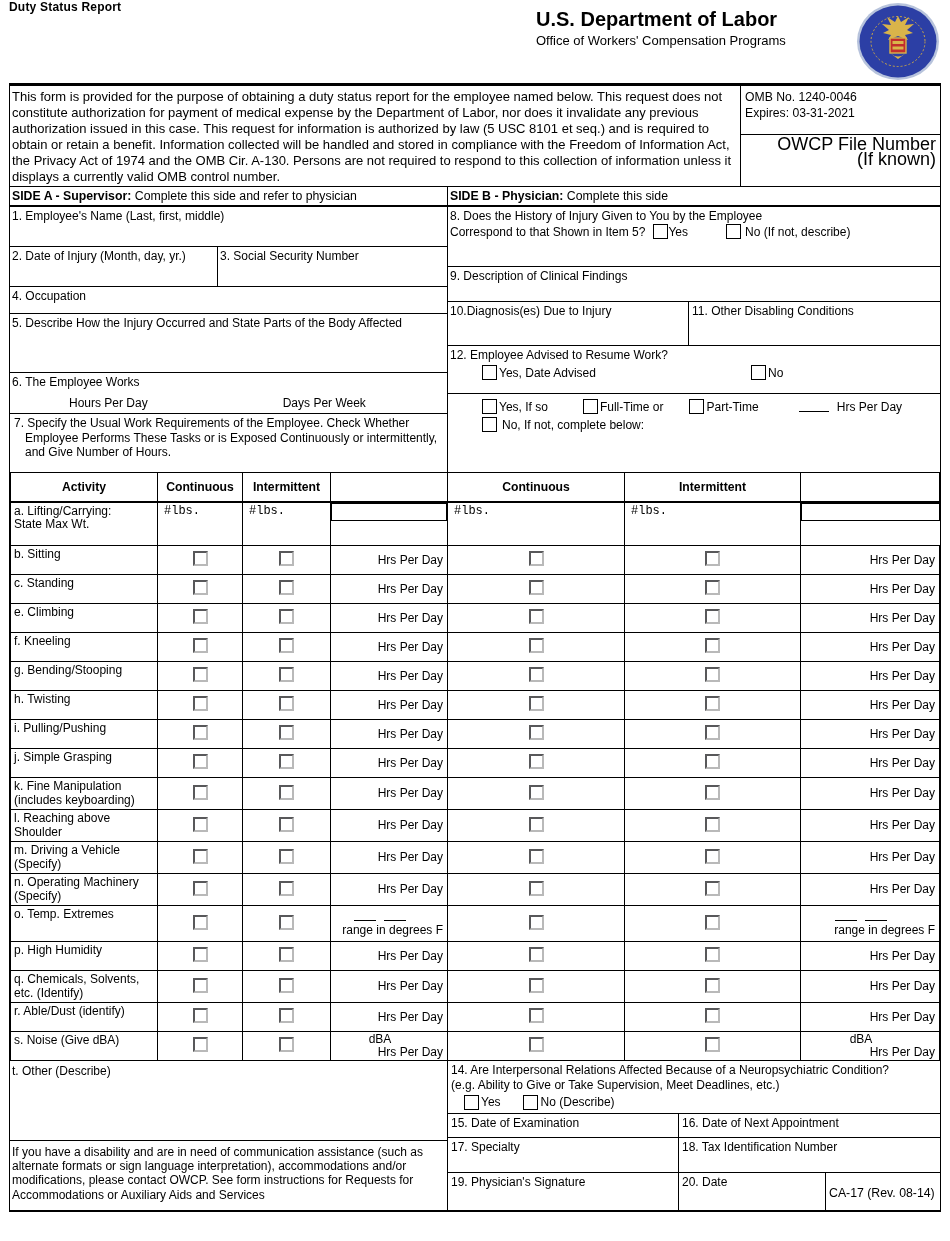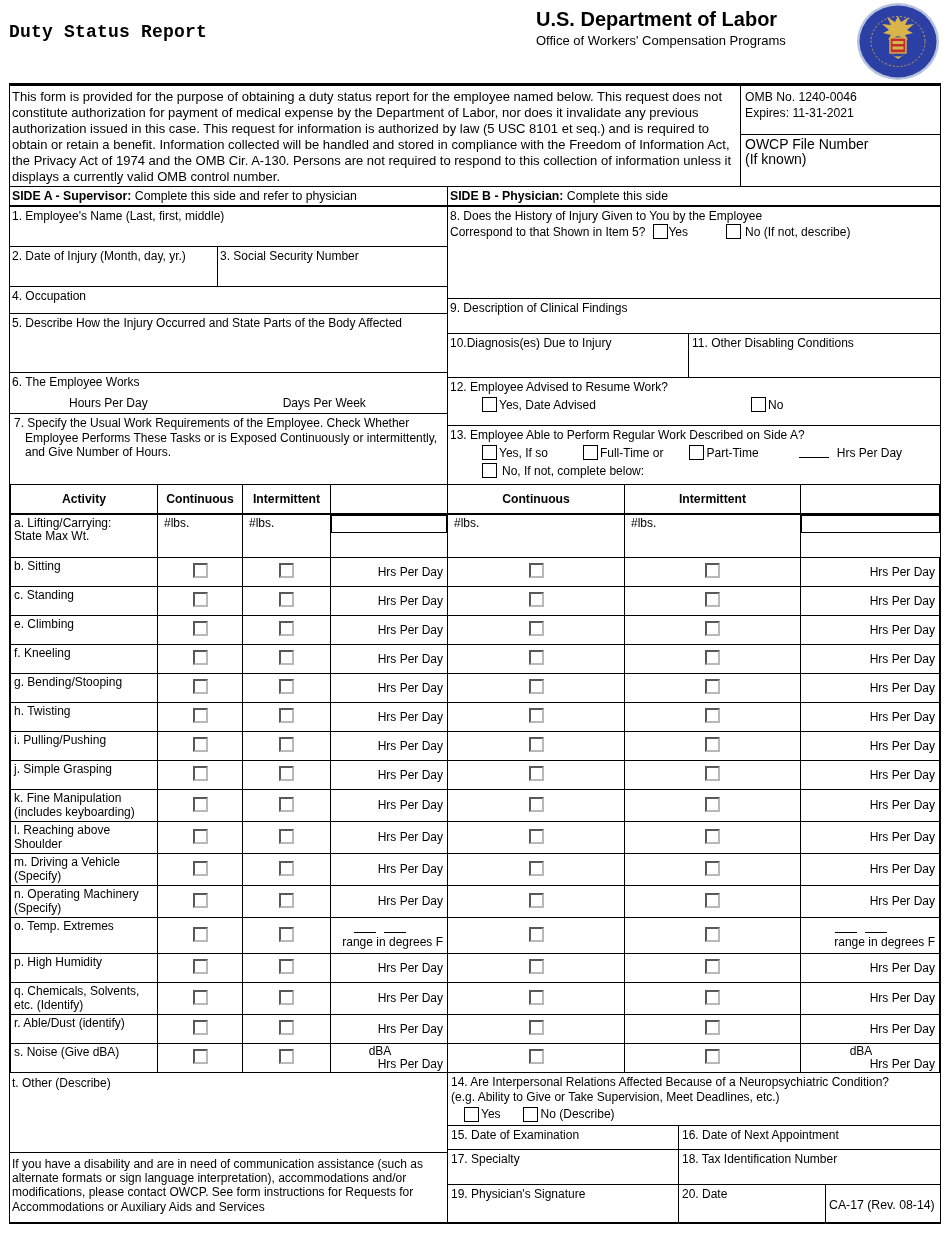--- a/index.html
+++ b/index.html
@@ -6,46 +6,46 @@
   html,body { background:#fff; }
   body {
     width: 950px; height: 1241px;
     font-family: "Liberation Sans", "DejaVu Sans", sans-serif;
     color:#000; font-size:12px; position:relative; overflow:hidden;
   }
   .page { width:950px; height:1241px; padding:0 9px; }
 
   
   .hdr { height:83px; display:flex; align-items:flex-start; position:relative; }
-  .hdr-title { font-size:18px; font-weight:bold; margin-top:22px; letter-spacing:.2px;font-family:Liberation Mono, monospace; }
+  .hdr-title { font-size:12px; font-weight:bold; letter-spacing:.2px; }
   .hdr-right { position:absolute; left:527px; top:8px; }
   .hdr-agency { font-size:20px; font-weight:bold; }
   .hdr-office { font-size:13px; margin-top:2px; }
   .hdr-seal { position:absolute; right:1px; top:2px; width:84px; height:79px; }
 
   
   .formbox { border:1px solid #000; border-top:3px solid #000; border-bottom:2px solid #000; }
 
   
   .privacy { display:flex; height:101px; border-bottom:1px solid #000; }
   .privacy-text { flex:1; padding:3px 6px 0 2px; font-size:13px; line-height:16px; }
   .omb-box { width:200px; border-left:1px solid #000; display:flex; flex-direction:column; }
   .omb-top { height:49px; border-bottom:1px solid #000; padding:3px 4px; line-height:16px; font-size:12.2px;}
-  .omb-bottom { flex:1; padding:2px 4px; line-height:15px; font-size:14px;}
+  .omb-bottom { flex:1; padding:2px 4px; line-height:15px; font-size:18px;text-align:right;}
 
   
   .twocol { display:grid; grid-template-columns:437px 1fr; }
   .colR { border-left:1px solid #000; }
   .sideHdr { height:20px; border-bottom:2px solid #000; padding:2px 2px 0 2px; font-size:12.3px; }
   .cell { border-bottom:1px solid #000; padding:2px 2px 0 2px; position:relative; }
   .grid2a { display:grid; grid-template-columns:207px 1fr; }
   .grid2a > div:nth-child(2) { border-left:1px solid #000; }
   .h40{height:40px}.h27{height:27px}.h59{height:59px}.h41{height:41px}
   .h58{height:58px; border-bottom:none}
-  .h80{height:92px}.h35{height:35px}.h44{height:44px}.h48{height:48px}
+  .h80{height:60px}.h35{height:35px}.h44{height:44px}.h48{height:48px}
   .grid1011 { display:grid; grid-template-columns:240px 1fr; }
   .grid1011 > div:nth-child(2){ border-left:1px solid #000; padding-left:3px; }
   .item6-line { margin-top:7px; display:flex; }
   .item6-line span:first-child{ margin-left:57px; }
   .item6-line span:last-child{ margin-left:135px; }
   .hang { padding-left:13px; text-indent:-11px; line-height:14.5px; }
 
   
   .cb { display:inline-block; width:15px; height:15px; border:1px solid #000; background:#fff; vertical-align:middle; }
   .cb3d { display:inline-block; width:15px; height:15px; background:#fff;
@@ -61,21 +61,21 @@
   table.act tr.hdrow th { border-bottom:2px solid #000; height:18px; font-size:12.2px; padding:0; }
   table.act td.c-label { padding:2px 1px 2px 3px; line-height:13.5px; text-align:left; vertical-align:top;}
   table.act td.c-check { text-align:center; vertical-align:middle; }
   table.act td.c-hrs { text-align:right; padding-right:4px; vertical-align:middle; line-height:13px;}
   table.act td.c-hrs.bottom { vertical-align:bottom; padding-bottom:3px; }
   table.act tr { height:29px; }
   table.act tr.r-lbs { height:44px; }
   table.act tr.r-range { height:36px; }
   table.act td .lbs { text-align:left; padding:1px 0 0 6px; }
   table.act td.c-check { vertical-align:middle; }
-  tr.r-lbs td.c-check { vertical-align:top; }
+  tr.r-lbs td.c-check { vertical-align:top;font-family:Liberation Mono, monospace; }
   .rangelines { text-align:center; padding-right:14px; }
   .rangelines .uline { width:22px; margin:0 4px; height:10px;}
   .rangetext { text-align:right; }
   .dba { text-align:center; padding-right:14px; }
 
   
   .bottom { display:grid; grid-template-columns:437px 1fr; }
   .t-other { height:80px; border-bottom:1px solid #000; padding:3px 2px; }
   .footnote { height:66px; padding:4px 2px 0 2px; font-size:12px; line-height:14.2px; }
   .b-right { border-left:1px solid #000; }
@@ -116,21 +116,21 @@
     </div>
   </div>
 
   <div class="formbox">
 
     <div class="privacy">
       <div class="privacy-text">This form is provided for the purpose of obtaining a duty status report for the employee named below. This request does not constitute authorization for payment of medical expense by the Department of Labor, nor does it invalidate any previous authorization issued in this case. This request for information is authorized by law (5 USC 8101 et seq.) and is required to obtain or retain a benefit. Information collected will be handled and stored in compliance with the Freedom of Information Act, the Privacy Act of 1974 and the OMB Cir. A-130. Persons are not required to respond to this collection of information unless it displays a currently valid OMB control number.</div>
       <div class="omb-box">
         <div class="omb-top">
           <div>OMB No. 1240-0046</div>
-          <div>Expires: 11-31-2021</div>
+          <div>Expires: 03-31-2021</div>
         </div>
         <div class="omb-bottom">
           <div>OWCP File Number</div>
           <div>(If known)</div>
         </div>
       </div>
     </div>
 
     <div class="twocol">
 
@@ -178,21 +178,20 @@
           <div>12. Employee Advised to Resume Work?</div>
           <div class="ckrow" style="margin-left:32px;">
             <span class="cb"></span>
               <span>Yes, Date Advised</span>
             <span style="display:inline-block;width:155px;"></span>
             <span class="cb"></span>
               <span>No</span>
           </div>
         </div>
         <div class="cell h58">
-          <div>13. Employee Able to Perform Regular Work Described on Side A?</div>
           <div class="ckrow" style="margin-left:32px; margin-top:3px;">
             <span class="cb"></span>
               <span>Yes, If so</span>
             <span style="display:inline-block;width:35px;"></span>
             <span class="cb"></span>
               <span>Full-Time or</span>
             <span style="display:inline-block;width:26px;"></span>
             <span class="cb"></span>
               <span>Part-Time</span>
             <span style="display:inline-block;width:40px;"></span>

